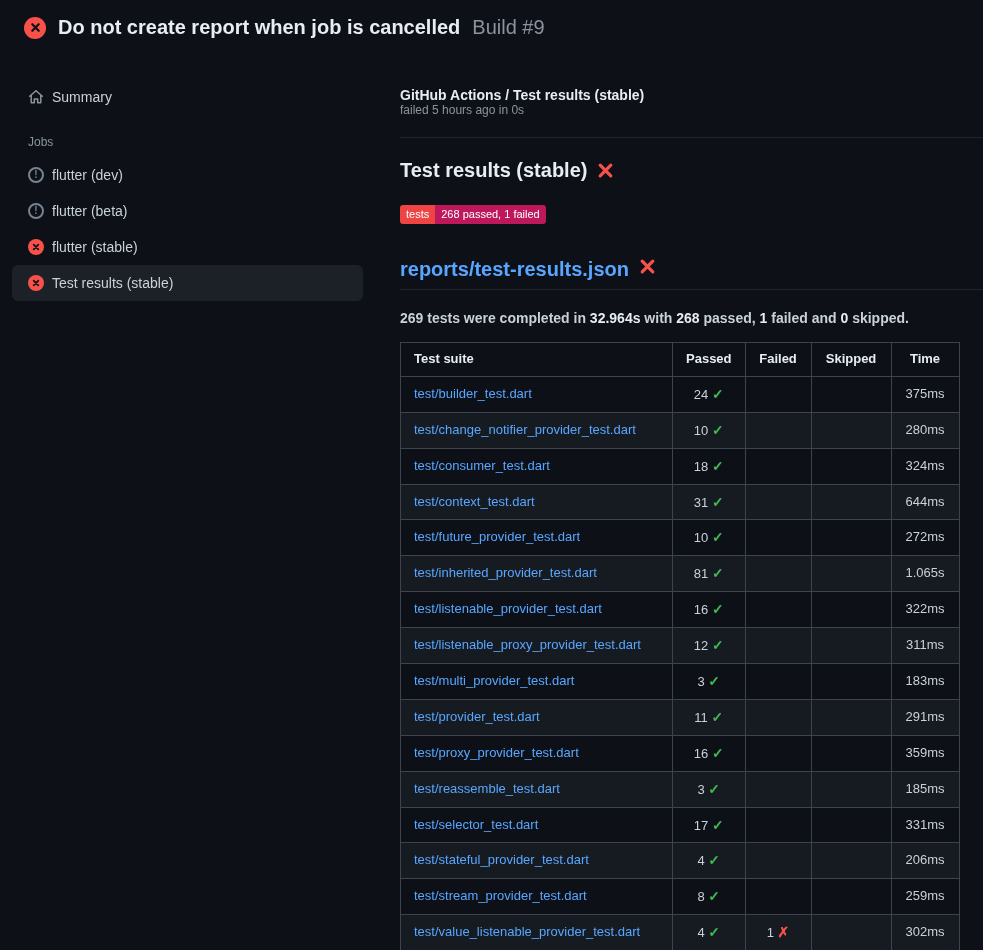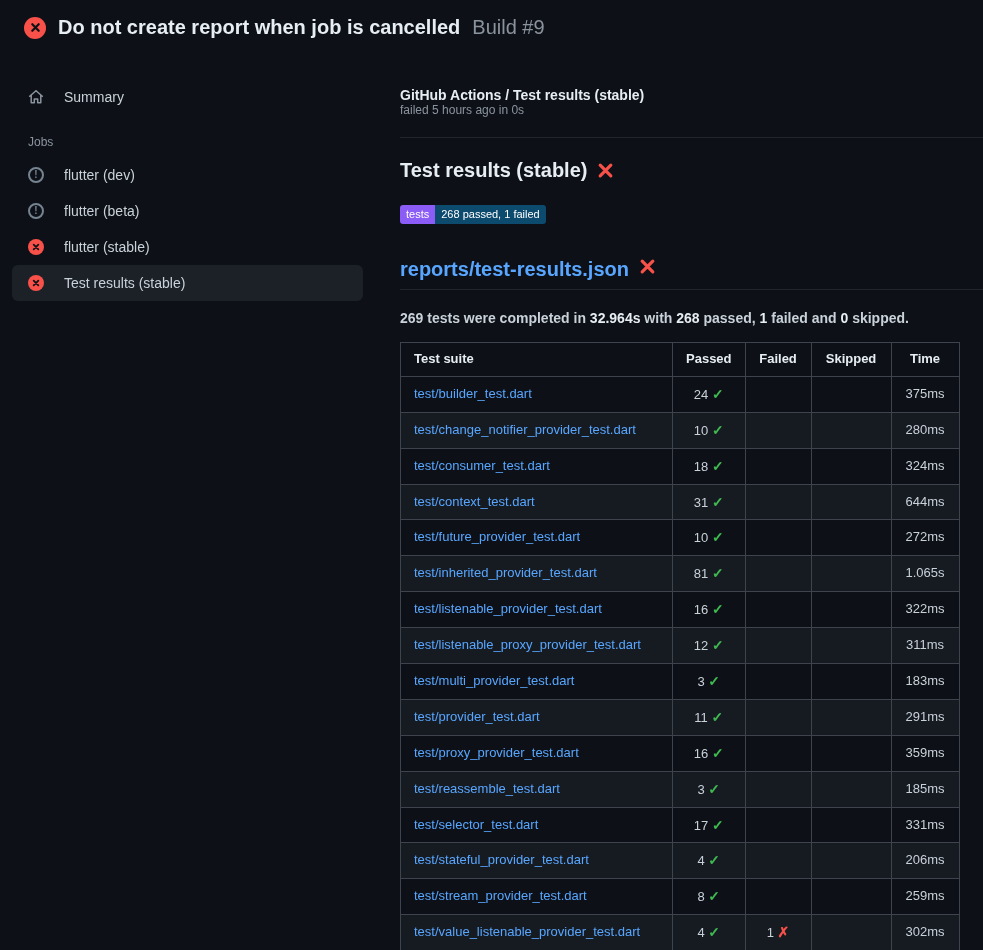--- a/index.html
+++ b/index.html
@@ -25,21 +25,21 @@
   .fail-circle.small { width:16px; height:16px; }
   .header-title { font-size:20px; font-weight:bold; color:#e6edf3; }
   .header-build { font-size:20px; color:#8b949e; font-weight:normal; }
 
   
   .layout { display:flex; align-items:flex-start; }
 
   
   .sidebar { width:375px; flex-shrink:0; padding:26px 12px 0 12px; }
   .sidebar-item {
-    display:flex; align-items:center; gap:20px;
+    display:flex; align-items:center; gap:8px;
     padding:10px 16px; border-radius:6px;
     font-size:14px; color:#c9d1d9; cursor:pointer;
   }
   .sidebar-item.selected { background:#1c2128; }
   .jobs-label { font-size:12px; color:#8b949e; padding:20px 16px 8px 16px; }
   .status-icon {
     width:16px; height:16px; border-radius:50%; flex-shrink:0;
     display:inline-flex; align-items:center; justify-content:center;
   }
   .status-icon.cancelled {
@@ -57,22 +57,22 @@
     margin-top:21px; font-size:20px; font-weight:bold; color:#e6edf3;
     display:flex; align-items:center; gap:10px;
   }
   .x-glyph { flex-shrink:0; }
 
   .badge {
     display:inline-flex; margin-top:23px;
     font-size:11px; color:#ffffff; line-height:1;
     border-radius:3px; overflow:hidden;
   }
-  .badge-label { background:#8b5cf6; padding:4px 6px; }
-  .badge-value { background:#0c4a6e; padding:4px 6px; }
+  .badge-label { background:#ef4444; padding:4px 6px; }
+  .badge-value { background:#be185d; padding:4px 6px; }
 
   .report-title {
     margin-top:34px; font-size:20px; font-weight:bold;
     display:flex; align-items:flex-start; gap:10px;
     padding-bottom:8px; border-bottom:1px solid #21262d;
   }
   .report-title a { color:#58a6ff; }
 
   .summary-line { margin-top:20px; font-size:14px; color:#c9d1d9;font-weight:bold; }
   .summary-line strong { color:#e6edf3; }

